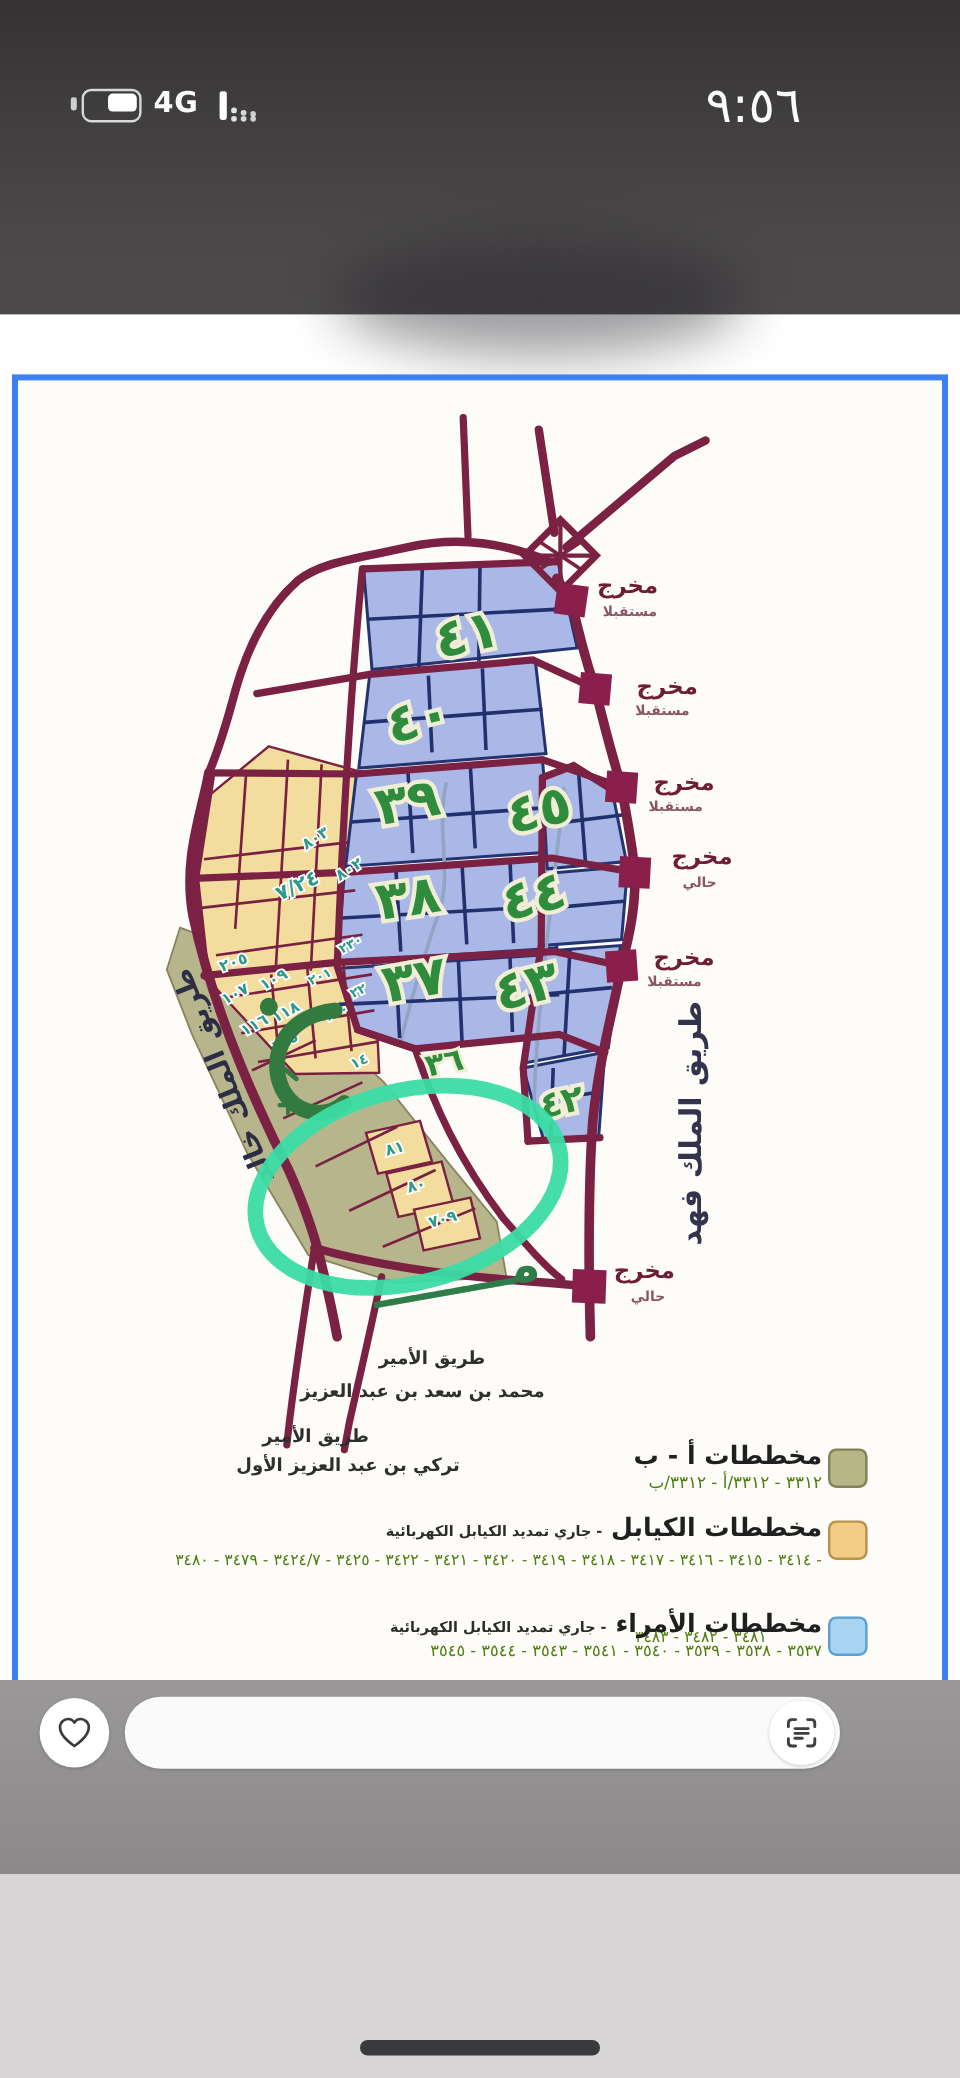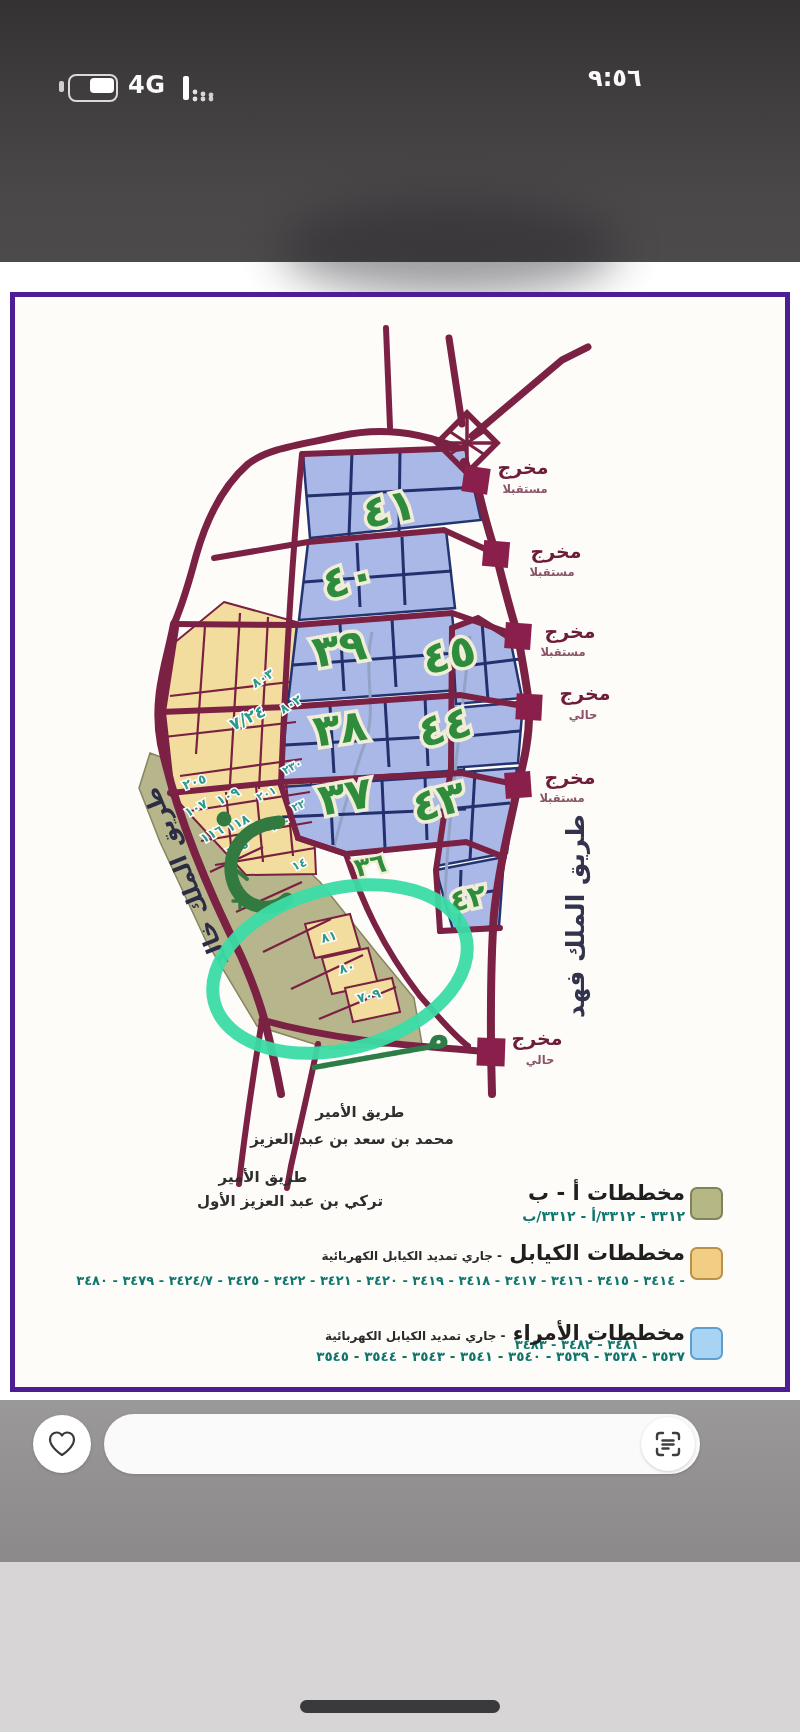--- a/index.html
+++ b/index.html
@@ -10,29 +10,29 @@
   
   .statusbar{left:0;top:0;width:800px;height:262px;
     background:linear-gradient(180deg,#343233 0%,#3f3d3e 35%,#4a4849 75%,#4c4a4b 100%);}
   .smudge{left:280px;top:200px;width:340px;height:96px;background:#26242a;opacity:.45;
     border-radius:50%;filter:blur(22px);}
   .bat-body{left:68px;top:74px;width:46px;height:24px;border:2.5px solid #d9d9d9;border-radius:8px;}
   .bat-fill{position:absolute;right:2px;top:2px;width:24px;height:15px;background:#ffffff;border-radius:4px;}
   .bat-nub{left:59px;top:81px;width:5px;height:11px;background:#cfcfcf;border-radius:2px;}
   .net{left:128px;top:71px;color:#fafafa;font-size:24px;font-weight:bold;letter-spacing:.5px;}
   .sig{left:182px;top:74px;}
-  .time{left:588px;top:64px;color:#fafafa;font-size:24px;font-weight:bold;}
-  
-  .card{left:10px;top:292px;width:780px;height:1100px;background:#fdfcf8;
-        border:5px solid #4c1d95;box-sizing:border-box;}
+  .time{left:588px;top:64px;color:#fafafa;font-size:41px;font-weight:normal;}
+  
+  .card{left:10px;top:312px;width:780px;height:1100px;background:#fdfcf8;
+        border:5px solid #3b82f6;box-sizing:border-box;}
   .mapsvg{position:absolute;left:0;top:0;width:770px;height:1090px;}
   
   .lg-title{color:#1f1f1f;font-size:21px;font-weight:bold;white-space:nowrap;text-align:right;}
   .lg-small{font-size:12px;font-weight:bold;color:#2b2b2b;}
-  .lg-nums{color:#0f766e;font-size:13px;font-weight:bold;white-space:nowrap;text-align:center;}
+  .lg-nums{color:#4d7c0f;font-size:13px;font-weight:normal;white-space:nowrap;text-align:center;}
   .lg-swatch{width:33px;height:33px;border-radius:7px;box-sizing:border-box;}
   
   .band{left:0;top:1400px;width:800px;height:162px;background:linear-gradient(180deg,#9a9899,#8b898a);}
   .lightarea{left:0;top:1562px;width:800px;height:170px;background:#d7d5d6;}
   .circlebtn{background:#fff;border-radius:50%;box-shadow:0 1px 3px rgba(0,0,0,.18);
              display:flex;align-items:center;justify-content:center;}
   .heartbtn{left:33px;top:1415px;width:58px;height:58px;}
   .pill{left:104px;top:1414px;width:596px;height:60px;background:#fbfafa;border-radius:30px;
         box-shadow:0 1px 3px rgba(0,0,0,.15);}
   .scanbtn{left:641px;top:1417px;width:54px;height:54px;}

